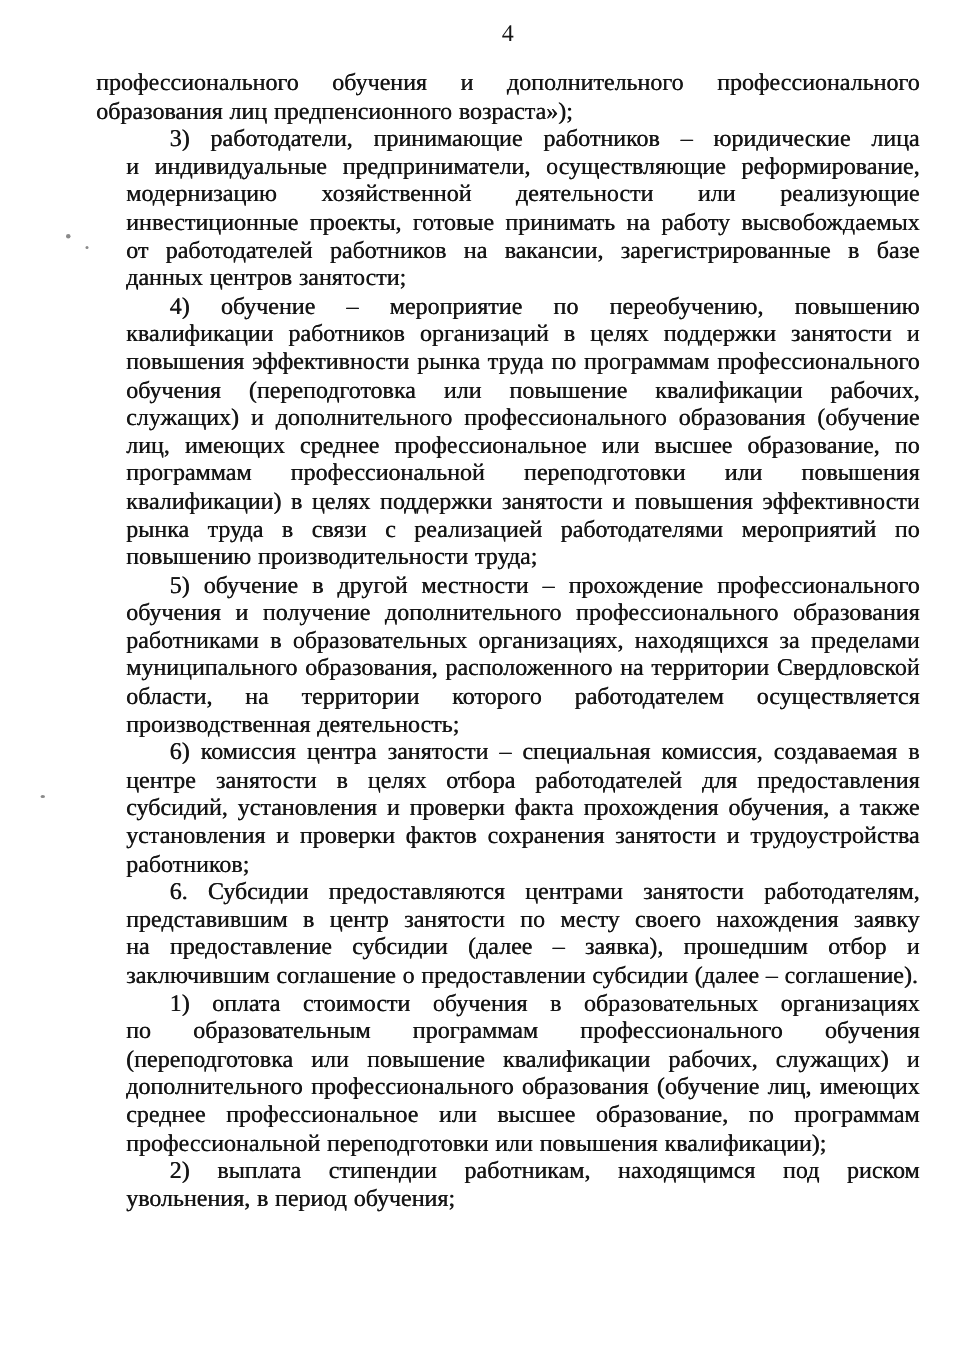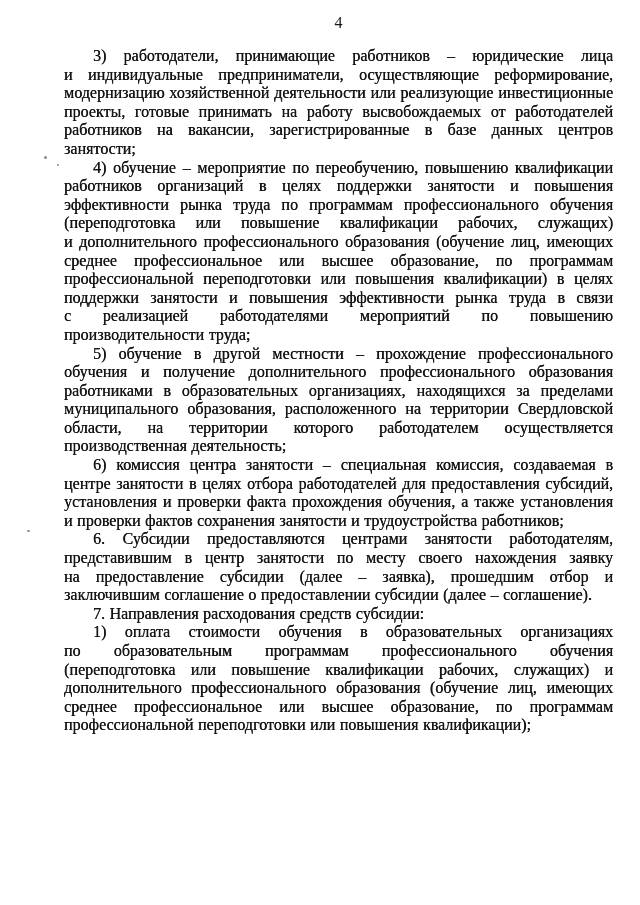--- a/index.html
+++ b/index.html
@@ -33,40 +33,42 @@
     font-size: 16px;
     line-height: 18.6px;
     text-align: justify;
     color: #161616;
     
     text-shadow: 0.3px 0 0 currentColor;
     word-spacing: 0.5px;
   }
   .para.indent {
     text-indent: 29px;
+    margin-left: 20px;
   }
   .scan-speck {
     position: absolute;
     background: #8a8a8a;
     border-radius: 50%;
   }
   #speck-1 { left: 44px; top: 156px; width: 3px; height: 3px; }
   #speck-2 { left: 57px; top: 164px; width: 2px; height: 2px; }
   #speck-3 { left: 27px; top: 530px; width: 3px; height: 2px; }
 </style>
 </head>
 <body>
 
 <div class="scan-speck" id="speck-1"></div>
 <div class="scan-speck" id="speck-2"></div>
 <div class="scan-speck" id="speck-3"></div>
 
 <div class="page">
   <div class="page-number">4</div>
 
+  <p class="para">профессионального обучения и дополнительного профессионального образования лиц предпенсионного возраста»);</p>
   <p class="para indent">3)&nbsp;работодатели, принимающие работников&nbsp;– юридические лица и&nbsp;индивидуальные предприниматели, осуществляющие реформирование, модернизацию хозяйственной деятельности или реализующие инвестиционные проекты, готовые принимать на работу высвобождаемых от работодателей работников на вакансии, зарегистрированные в базе данных центров занятости;</p>
   <p class="para indent">4)&nbsp;обучение&nbsp;– мероприятие по переобучению, повышению квалификации работников организаций в целях поддержки занятости и повышения эффективности рынка труда по программам профессионального обучения (переподготовка или повышение квалификации рабочих, служащих) и&nbsp;дополнительного профессионального образования (обучение лиц, имеющих среднее профессиональное или высшее образование, по программам профессиональной переподготовки или повышения квалификации) в целях поддержки занятости и&nbsp;повышения эффективности рынка труда в связи с&nbsp;реализацией работодателями мероприятий по повышению производительности труда;</p>
   <p class="para indent">5)&nbsp;обучение в другой местности&nbsp;– прохождение профессионального обучения и получение дополнительного профессионального образования работниками в образовательных организациях, находящихся за пределами муниципального образования, расположенного на территории Свердловской области, на территории которого работодателем осуществляется производственная деятельность;</p>
   <p class="para indent">6)&nbsp;комиссия центра занятости&nbsp;– специальная комиссия, создаваемая в центре занятости в целях отбора работодателей для предоставления субсидий, установления и проверки факта прохождения обучения, а также установления и&nbsp;проверки фактов сохранения занятости и трудоустройства работников;</p>
   <p class="para indent">6.&nbsp;Субсидии предоставляются центрами занятости работодателям, представившим в центр занятости по месту своего нахождения заявку на&nbsp;предоставление субсидии (далее&nbsp;– заявка), прошедшим отбор и заключившим соглашение о предоставлении субсидии (далее&nbsp;– соглашение).</p>
-  <p class="para indent">7.&nbsp;Направления расходования средств субсидии:</p>
   <p class="para indent">1)&nbsp;оплата стоимости обучения в образовательных организациях по&nbsp;образовательным программам профессионального обучения (переподготовка или повышение квалификации рабочих, служащих) и дополнительного профессионального образования (обучение лиц, имеющих среднее профессиональное или высшее образование, по программам профессиональной переподготовки или повышения квалификации);</p>
+  <p class="para indent">2)&nbsp;выплата стипендии работникам, находящимся под риском увольнения, в&nbsp;период обучения;</p>
 </div>
 
 </body></html>

